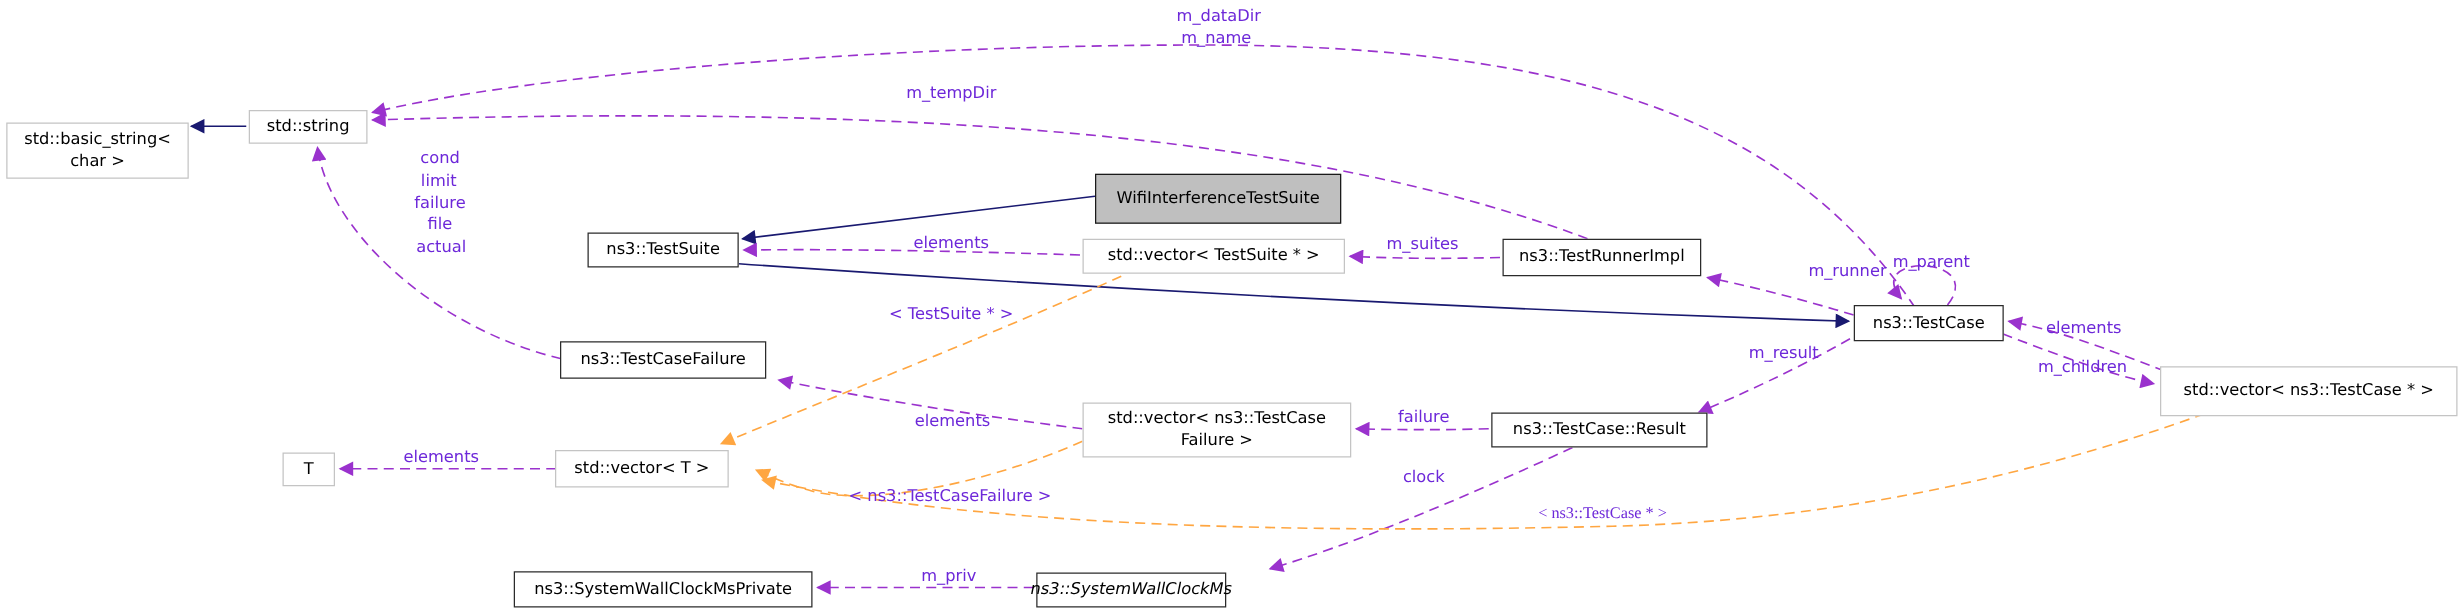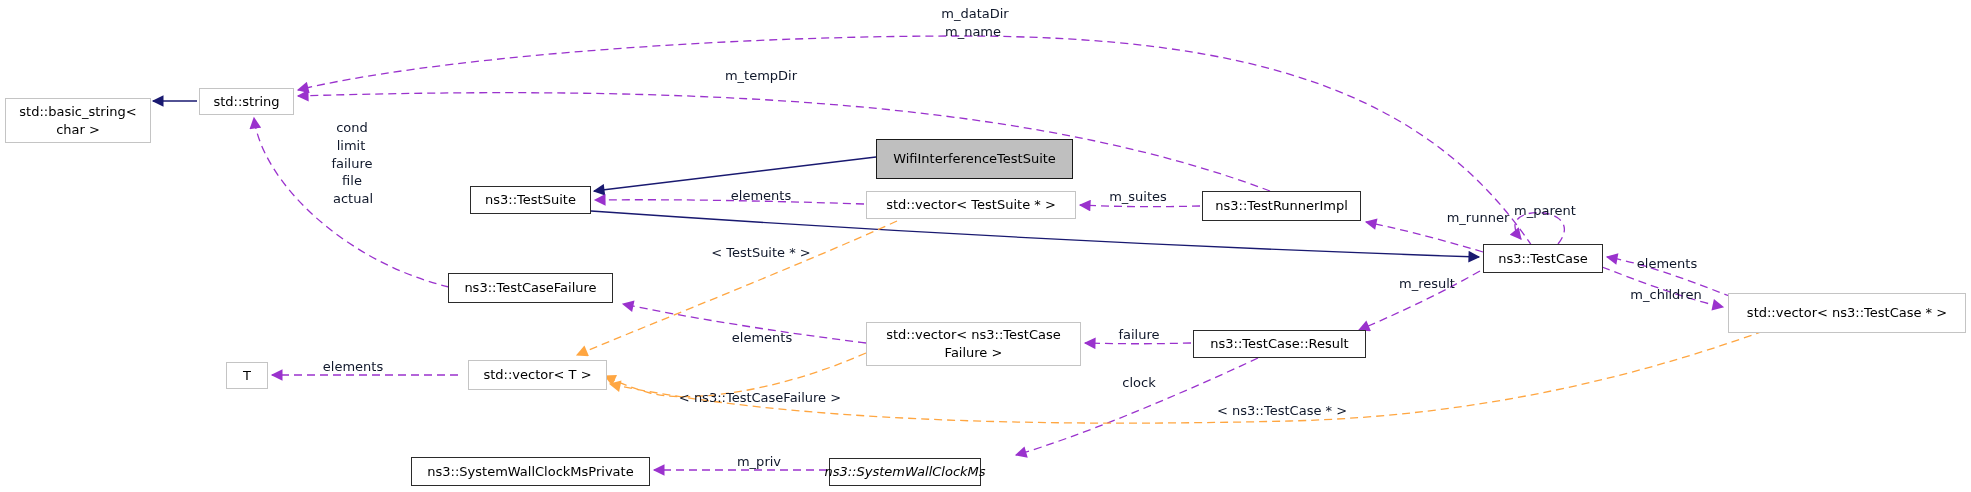--- a/index.html
+++ b/index.html
@@ -20,21 +20,21 @@
     background:#ffffff;
     box-sizing:border-box;
     cursor:pointer;
   }
   .node.class    { border:1.5px solid #2b2b2b; }
   .node.external { border:1px solid #c4c4c4; }
   .node.focus    { border:1.7px solid #1a1a1a; background:#bfbfbf; }
   .edge-label {
     position:absolute;
     transform:translate(-50%,-50%);
-    font-size:13px; color:#0f172a; white-space:nowrap;
+    font-size:13px; color:#6d28d9; white-space:nowrap;
     pointer-events:none;
   }
   path.edge { fill:none; stroke-width:1.3px; }
   path.inheritance { stroke:#191970; }
   path.usage       { stroke:#9a32cd; stroke-dasharray:8 5; }
   path.template    { stroke:#ffa641; stroke-dasharray:8 5; }
 </style>
 </head>
 <body>
 
@@ -91,34 +91,34 @@
       <div class="edge-label" style="left: 1427px; top: 283px;">m_result</div>
       <div class="edge-label" style="left: 1667px; top: 263px;">elements</div>
       <div class="edge-label" style="left: 1666px; top: 294px;">m_children</div>
       <div class="edge-label" style="left: 1139px; top: 334px;">failure</div>
       <div class="edge-label" style="left: 1139px; top: 382px;">clock</div>
       <div class="edge-label" style="left: 759px; top: 461px;">m_priv</div>
       <div class="edge-label" style="left: 353px; top: 366px;">elements</div>
       <div class="edge-label" style="left: 762px; top: 337px;">elements</div>
       <div class="edge-label" style="left: 761px; top: 252px;">&lt; TestSuite * &gt;</div>
       <div class="edge-label" style="left: 760px; top: 397px;">&lt; ns3::TestCaseFailure &gt;</div>
-      <div class="edge-label" style="left: 1282px; top: 410px;">&lt; ns3::TestCase * &gt;</div>
+      <div class="edge-label" style="left: 1282px; top: 410px; font-family: Liberation Serif, serif;">&lt; ns3::TestCase * &gt;</div>
     </div>
   <div id="nodes">
       <div class="node external" style="left: 5px; top: 78px; width: 146px; height: 45px; margin-top: 20px;">std::basic_string&lt;
 char &gt;</div>
       <div class="node external" style="left: 199px; top: 88px; width: 95px; height: 27px;">std::string</div>
       <div class="node class" style="left: 470px; top: 186px; width: 121px; height: 28px;">ns3::TestSuite</div>
       <div class="node focus" style="left: 876px; top: 139px; width: 197px; height: 40px;">WifiInterferenceTestSuite</div>
       <div class="node external" style="left: 866px; top: 191px; width: 210px; height: 28px;">std::vector&lt; TestSuite * &gt;</div>
       <div class="node class" style="left: 1202px; top: 191px; width: 159px; height: 30px;">ns3::TestRunnerImpl</div>
       <div class="node class" style="left: 1483px; top: 244px; width: 120px; height: 29px;">ns3::TestCase</div>
       <div class="node external" style="left: 1728px; top: 293px; width: 238px; height: 40px;">std::vector&lt; ns3::TestCase * &gt;</div>
       <div class="node class" style="left: 448px; top: 273px; width: 165px; height: 30px;">ns3::TestCaseFailure</div>
       <div class="node external" style="left: 866px; top: 322px; width: 215px; height: 44px;">std::vector&lt; ns3::TestCase
 Failure &gt;</div>
       <div class="node class" style="left: 1193px; top: 330px; width: 173px; height: 28px;">ns3::TestCase::Result</div>
       <div class="node external" style="left: 226px; top: 362px; width: 42px; height: 27px;">T</div>
-      <div class="node external" style="left: 468px; top: 360px; width: 139px; height: 30px;">std::vector&lt; T &gt;</div>
+      <div class="node external" style="left: 444px; top: 360px; width: 139px; height: 30px;">std::vector&lt; T &gt;</div>
       <div class="node class" style="left: 411px; top: 457px; width: 239px; height: 29px;">ns3::SystemWallClockMsPrivate</div>
       <div class="node class" style="left: 829px; top: 458px; width: 152px; height: 28px; font-style: italic;">ns3::SystemWallClockMs</div>
     </div>
 </div>
 
 </body></html>

